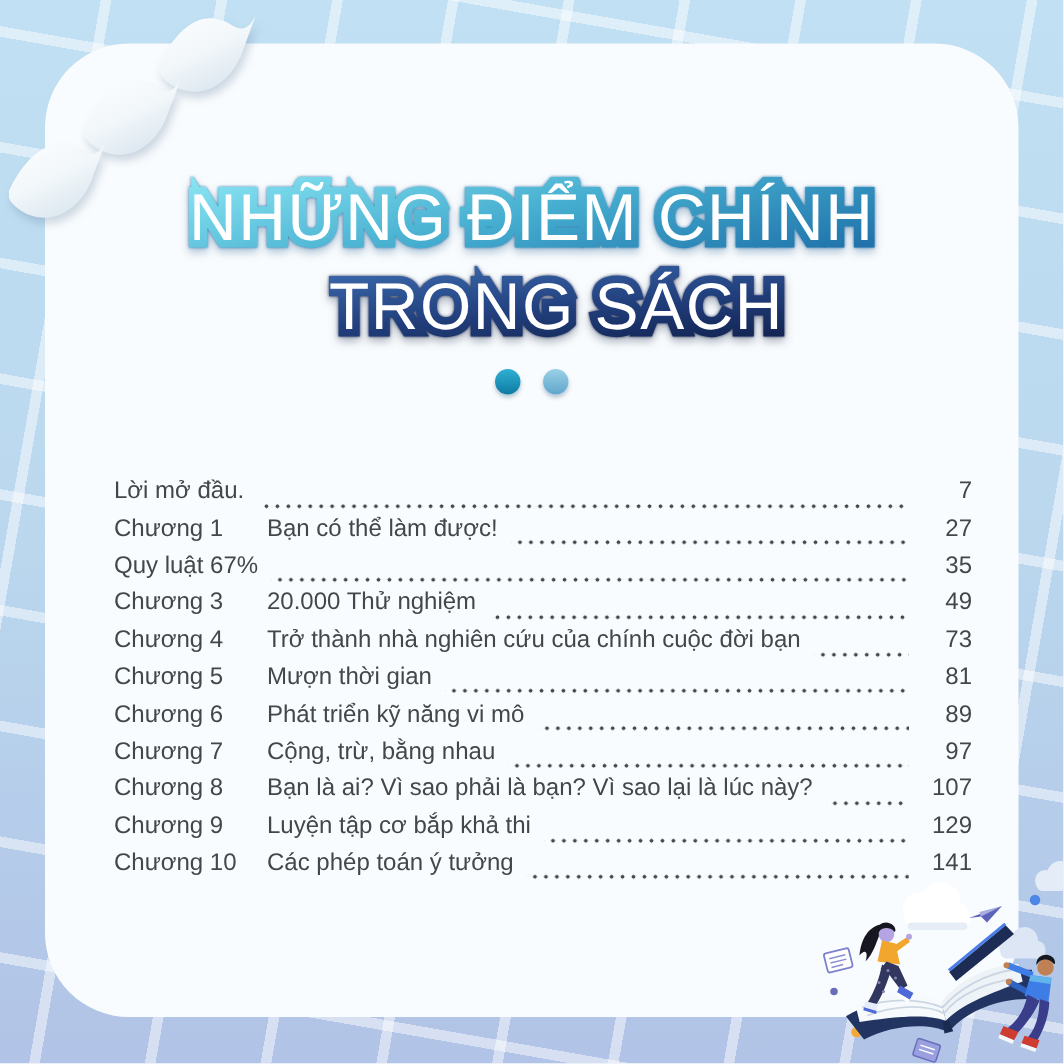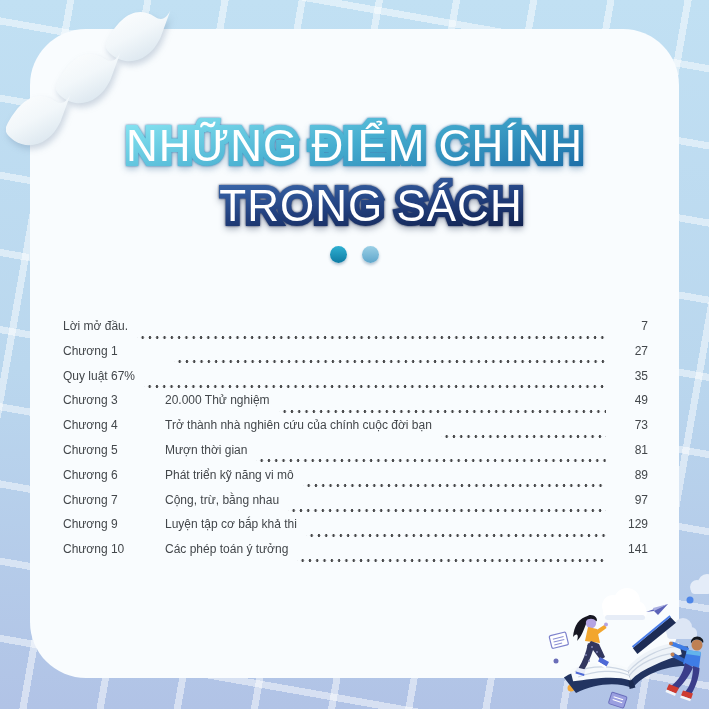--- a/index.html
+++ b/index.html
@@ -35,21 +35,21 @@
   .line1 .t-back{background-image:linear-gradient(165deg,#8ae6f3 0%,#45adcf 48%,#1a6aa5 100%);}
   .line2 .t-back{background-image:linear-gradient(175deg,#3d6cb0 0%,#22407e 50%,#0e1c46 100%);}
   .line1{filter:drop-shadow(0 0 1px rgba(26,106,165,.85)) drop-shadow(0 3px 3px rgba(23,80,130,.30));}
   .line2{filter:drop-shadow(0 0 1px rgba(14,28,70,.85)) drop-shadow(0 3px 3px rgba(10,25,60,.30));margin-left:33px;}
   
   .title-dots{position:absolute;top:246px;left:0;right:0;display:flex;justify-content:center;gap:15px;z-index:4;}
   .dot{width:17px;height:17px;border-radius:50%;box-shadow:0 2px 3px rgba(20,70,110,.30);}
   .dot-left{background:linear-gradient(180deg,#2fb0d2 0%,#0e7ba3 100%);}
   .dot-right{background:linear-gradient(180deg,#9bd0e6 0%,#5fa6cb 100%);}
   
-  .toc{position:absolute;left:63px;right:61px;top:319px;z-index:4;color:#43474b;font-size:12px;}
+  .toc{position:absolute;left:76px;right:61px;top:319px;z-index:4;color:#43474b;font-size:16px;}
   .toc-row{display:flex;align-items:baseline;height:24.8px;white-space:nowrap;}
   .toc-label{flex:0 0 102px;}
   .toc-label:empty{flex:0 0 0;}
   .toc-title{flex:0 0 auto;}
   .toc-leader{
     flex:1 1 auto;min-width:12px;align-self:stretch;margin:0 6px 0 9px;
     background-image:radial-gradient(circle,#47484a 1.15px,rgba(0,0,0,0) 1.5px);
     background-size:7.3px 7.3px;background-repeat:repeat-x;
     background-position:left 2px bottom 3px;
   }
@@ -104,20 +104,21 @@
 
   <div class="toc">
     <div class="toc-row">
       <span class="toc-label"></span>
       <span class="toc-title">Lời mở đầu.</span>
       <span class="toc-leader"></span>
       <span class="toc-page">7</span>
     </div>
     <div class="toc-row">
       <span class="toc-label">Chương 1</span>
+      <span class="toc-title">Bạn có thể làm được!</span>
       <span class="toc-leader"></span>
       <span class="toc-page">27</span>
     </div>
     <div class="toc-row">
       <span class="toc-title">Quy luật 67%</span>
       <span class="toc-leader"></span>
       <span class="toc-page">35</span>
     </div>
     <div class="toc-row">
       <span class="toc-label">Chương 3</span>
@@ -141,20 +142,26 @@
       <span class="toc-label">Chương 6</span>
       <span class="toc-title">Phát triển kỹ năng vi mô</span>
       <span class="toc-leader"></span>
       <span class="toc-page">89</span>
     </div>
     <div class="toc-row">
       <span class="toc-label">Chương 7</span>
       <span class="toc-title">Cộng, trừ, bằng nhau</span>
       <span class="toc-leader"></span>
       <span class="toc-page">97</span>
+    </div>
+    <div class="toc-row">
+      <span class="toc-label">Chương 8</span>
+      <span class="toc-title">Bạn là ai? Vì sao phải là bạn? Vì sao lại là lúc này?</span>
+      <span class="toc-leader"></span>
+      <span class="toc-page">107</span>
     </div>
     <div class="toc-row">
       <span class="toc-label">Chương 9</span>
       <span class="toc-title">Luyện tập cơ bắp khả thi</span>
       <span class="toc-leader"></span>
       <span class="toc-page">129</span>
     </div>
     <div class="toc-row">
       <span class="toc-label">Chương 10</span>
       <span class="toc-title">Các phép toán ý tưởng</span>

